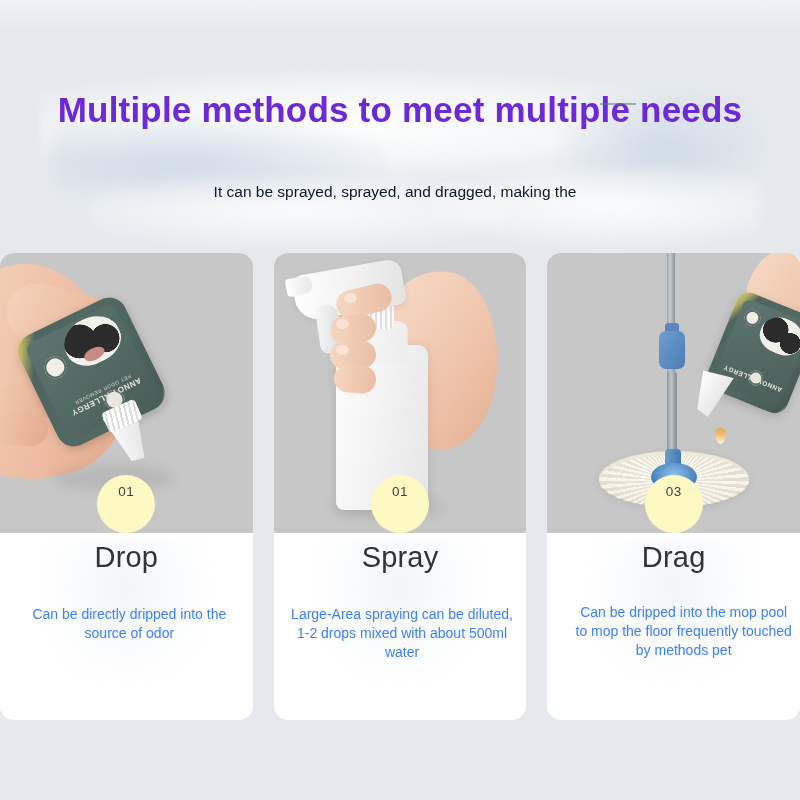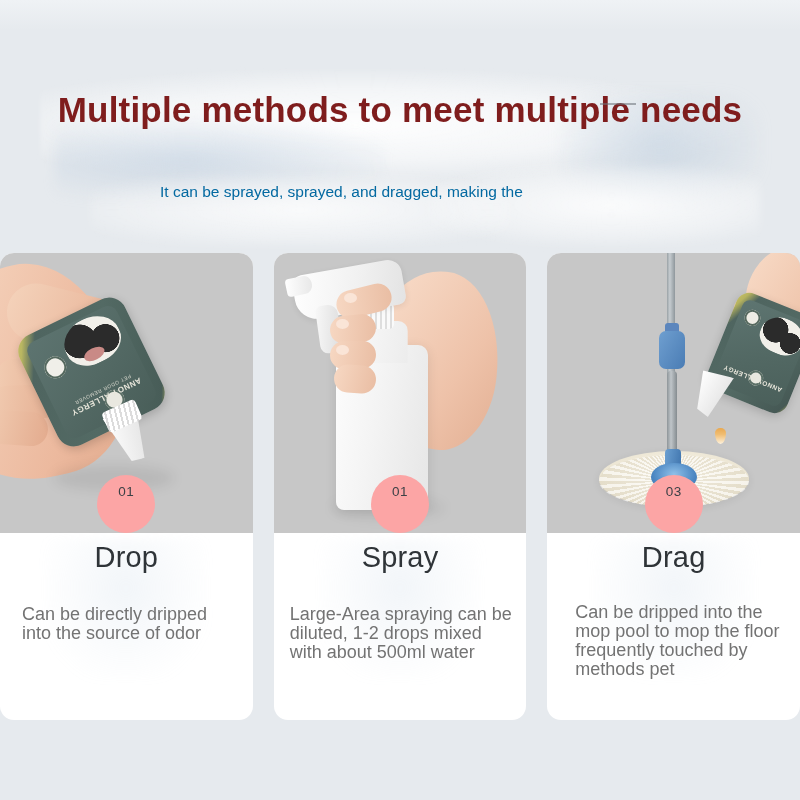--- a/index.html
+++ b/index.html
@@ -62,32 +62,32 @@
   }
 
   
   .headline {
     position: absolute;
     left: 0; top: 88px;
     width: 800px;
     text-align: center;
     font-size: 35px;
     line-height: 44px;
-    color: #7f1d1d;
+    color: #6d28d9;
     letter-spacing: .2px;
     white-space: nowrap;
   }
   .subline {
     position: absolute;
     left: 160px; top: 180px;
     width: 470px;
     font-size: 15.5px;
     line-height: 23px;
-    color: #0369a1;
-    text-align: left;
+    color: #0f172a;
+    text-align: center;
   }
   .subline span { display: block; }
 
   
   .dash-artifact {
     position: absolute;
     left: 600px; top: 103px;
     width: 36px; height: 2px;
     background: #6b7178;
     opacity: .55;
@@ -471,21 +471,21 @@
   .c3-fg2 { left: 196px; top: 66px; transform: rotate(24deg); width: 38px; }
 
   
   .badge {
     position: absolute;
     left: 50%;
     transform: translateX(-50%);
     bottom: 0;
     width: 58px; height: 58px;
     border-radius: 50%;
-    background: #fca5a5;
+    background: #fef9c3;
     display: flex;
     align-items: flex-start;
     justify-content: center;
     padding-top: 9px;
     z-index: 4;
   }
   .badge span {
     font-size: 13.5px;
     color: #3c4146;
     letter-spacing: .5px;
@@ -500,24 +500,24 @@
     font-size: 29px;
     line-height: 34px;
     color: #2f3438;
     letter-spacing: .2px;
     z-index: 3;
   }
   .card-desc {
     position: absolute;
     left: 22px; right: 16px;
     top: 352px;
-    font-size: 18px;
+    font-size: 14px;
     line-height: 19px;
-    color: #737373;
-    text-align: left;
+    color: #3b82f6;
+    text-align: center;
   }
   .card:nth-child(2) .card-desc { left: 16px; right: 12px; }
   .card:nth-child(3) .card-desc { left: 28px; right: 8px; top: 350px; }
 
   
   .card-bleed {
     position: absolute;
     left: 18%; top: 286px;
     width: 64%; height: 140px;
     background: radial-gradient(ellipse at 50% 35%, rgba(196,212,228,.22) 0%, rgba(196,212,228,.06) 55%, rgba(196,212,228,0) 80%);

